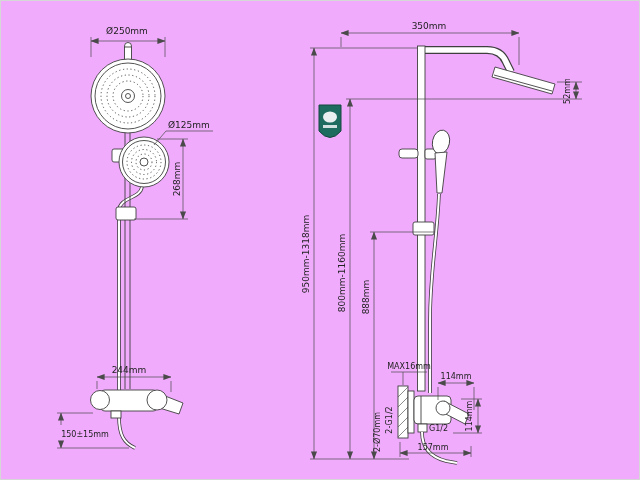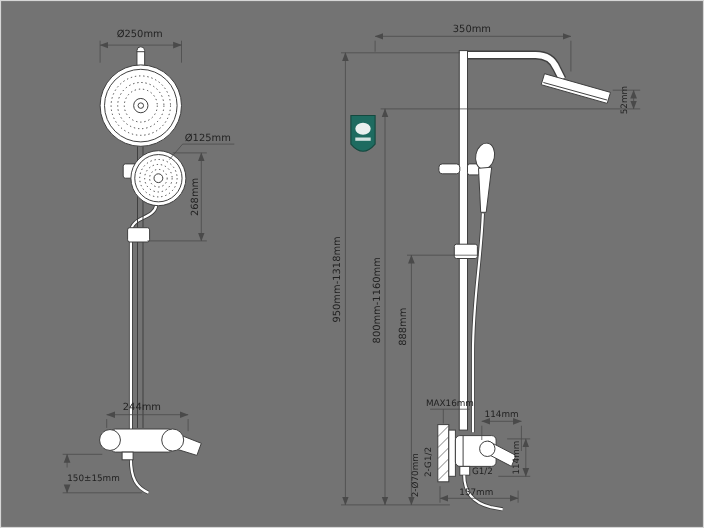--- a/index.html
+++ b/index.html
@@ -1,16 +1,16 @@
 <!DOCTYPE html>
 <html><head>
 <meta charset="utf-8">
 <style>
   html,body{margin:0;padding:0;background:#ffffff;width:640px;height:480px;overflow:hidden}
-  .frame{position:relative;width:640px;height:480px;border:1px solid #d6d6d6;box-sizing:border-box;background:#737373}
+  .frame{position:relative;width:640px;height:480px;border:1px solid #d6d6d6;box-sizing:border-box;background:#f0abfc}
   svg{display:block}
   svg text{font-family:"DejaVu Sans","Liberation Sans",sans-serif;fill:#222}
   .t9{font-size:9px}
   .t8{font-size:8px}
   .geo{stroke:#3f3f3f;stroke-width:.9;fill:none}
   .geow{stroke:#3f3f3f;stroke-width:.9;fill:#ffffff}
   .dash{stroke-dasharray:1.2,2.6}
   .dim{stroke:#4a4a4a;stroke-width:.7;fill:none}
   .arrows{marker-start:url(#arr);marker-end:url(#arr)}
   .tube-outer{stroke:#3f3f3f;stroke-width:8;fill:none}

